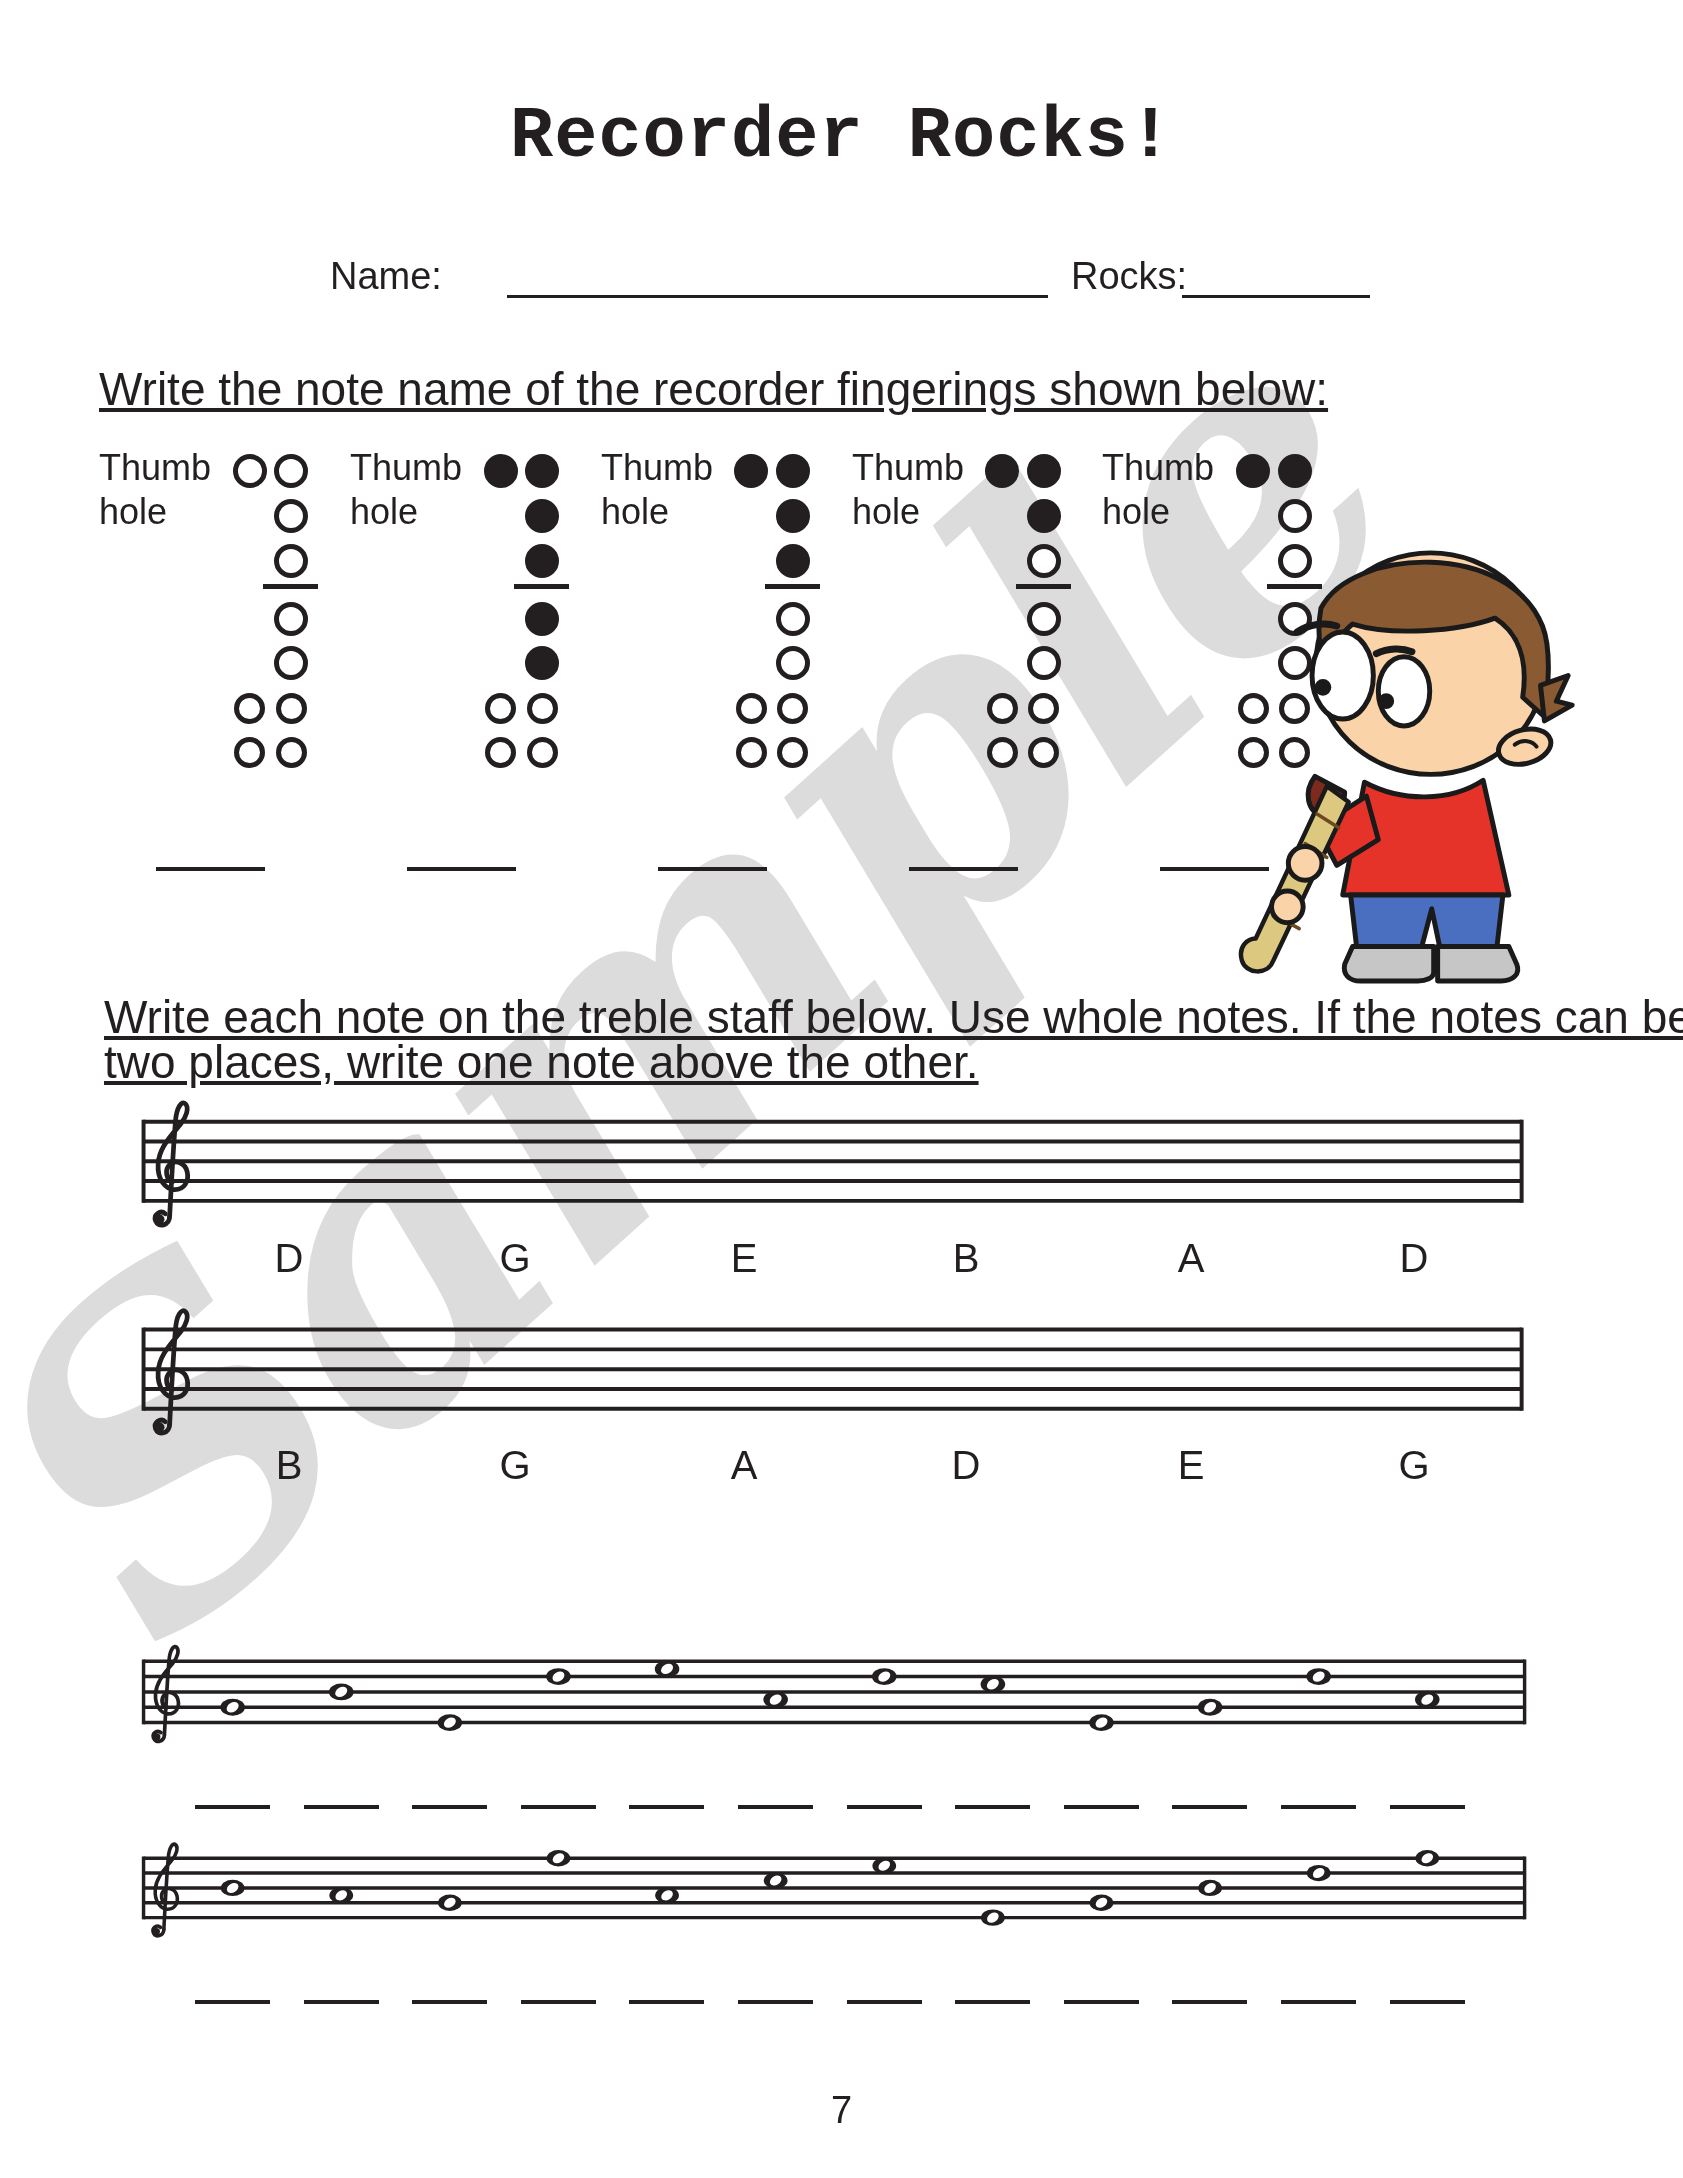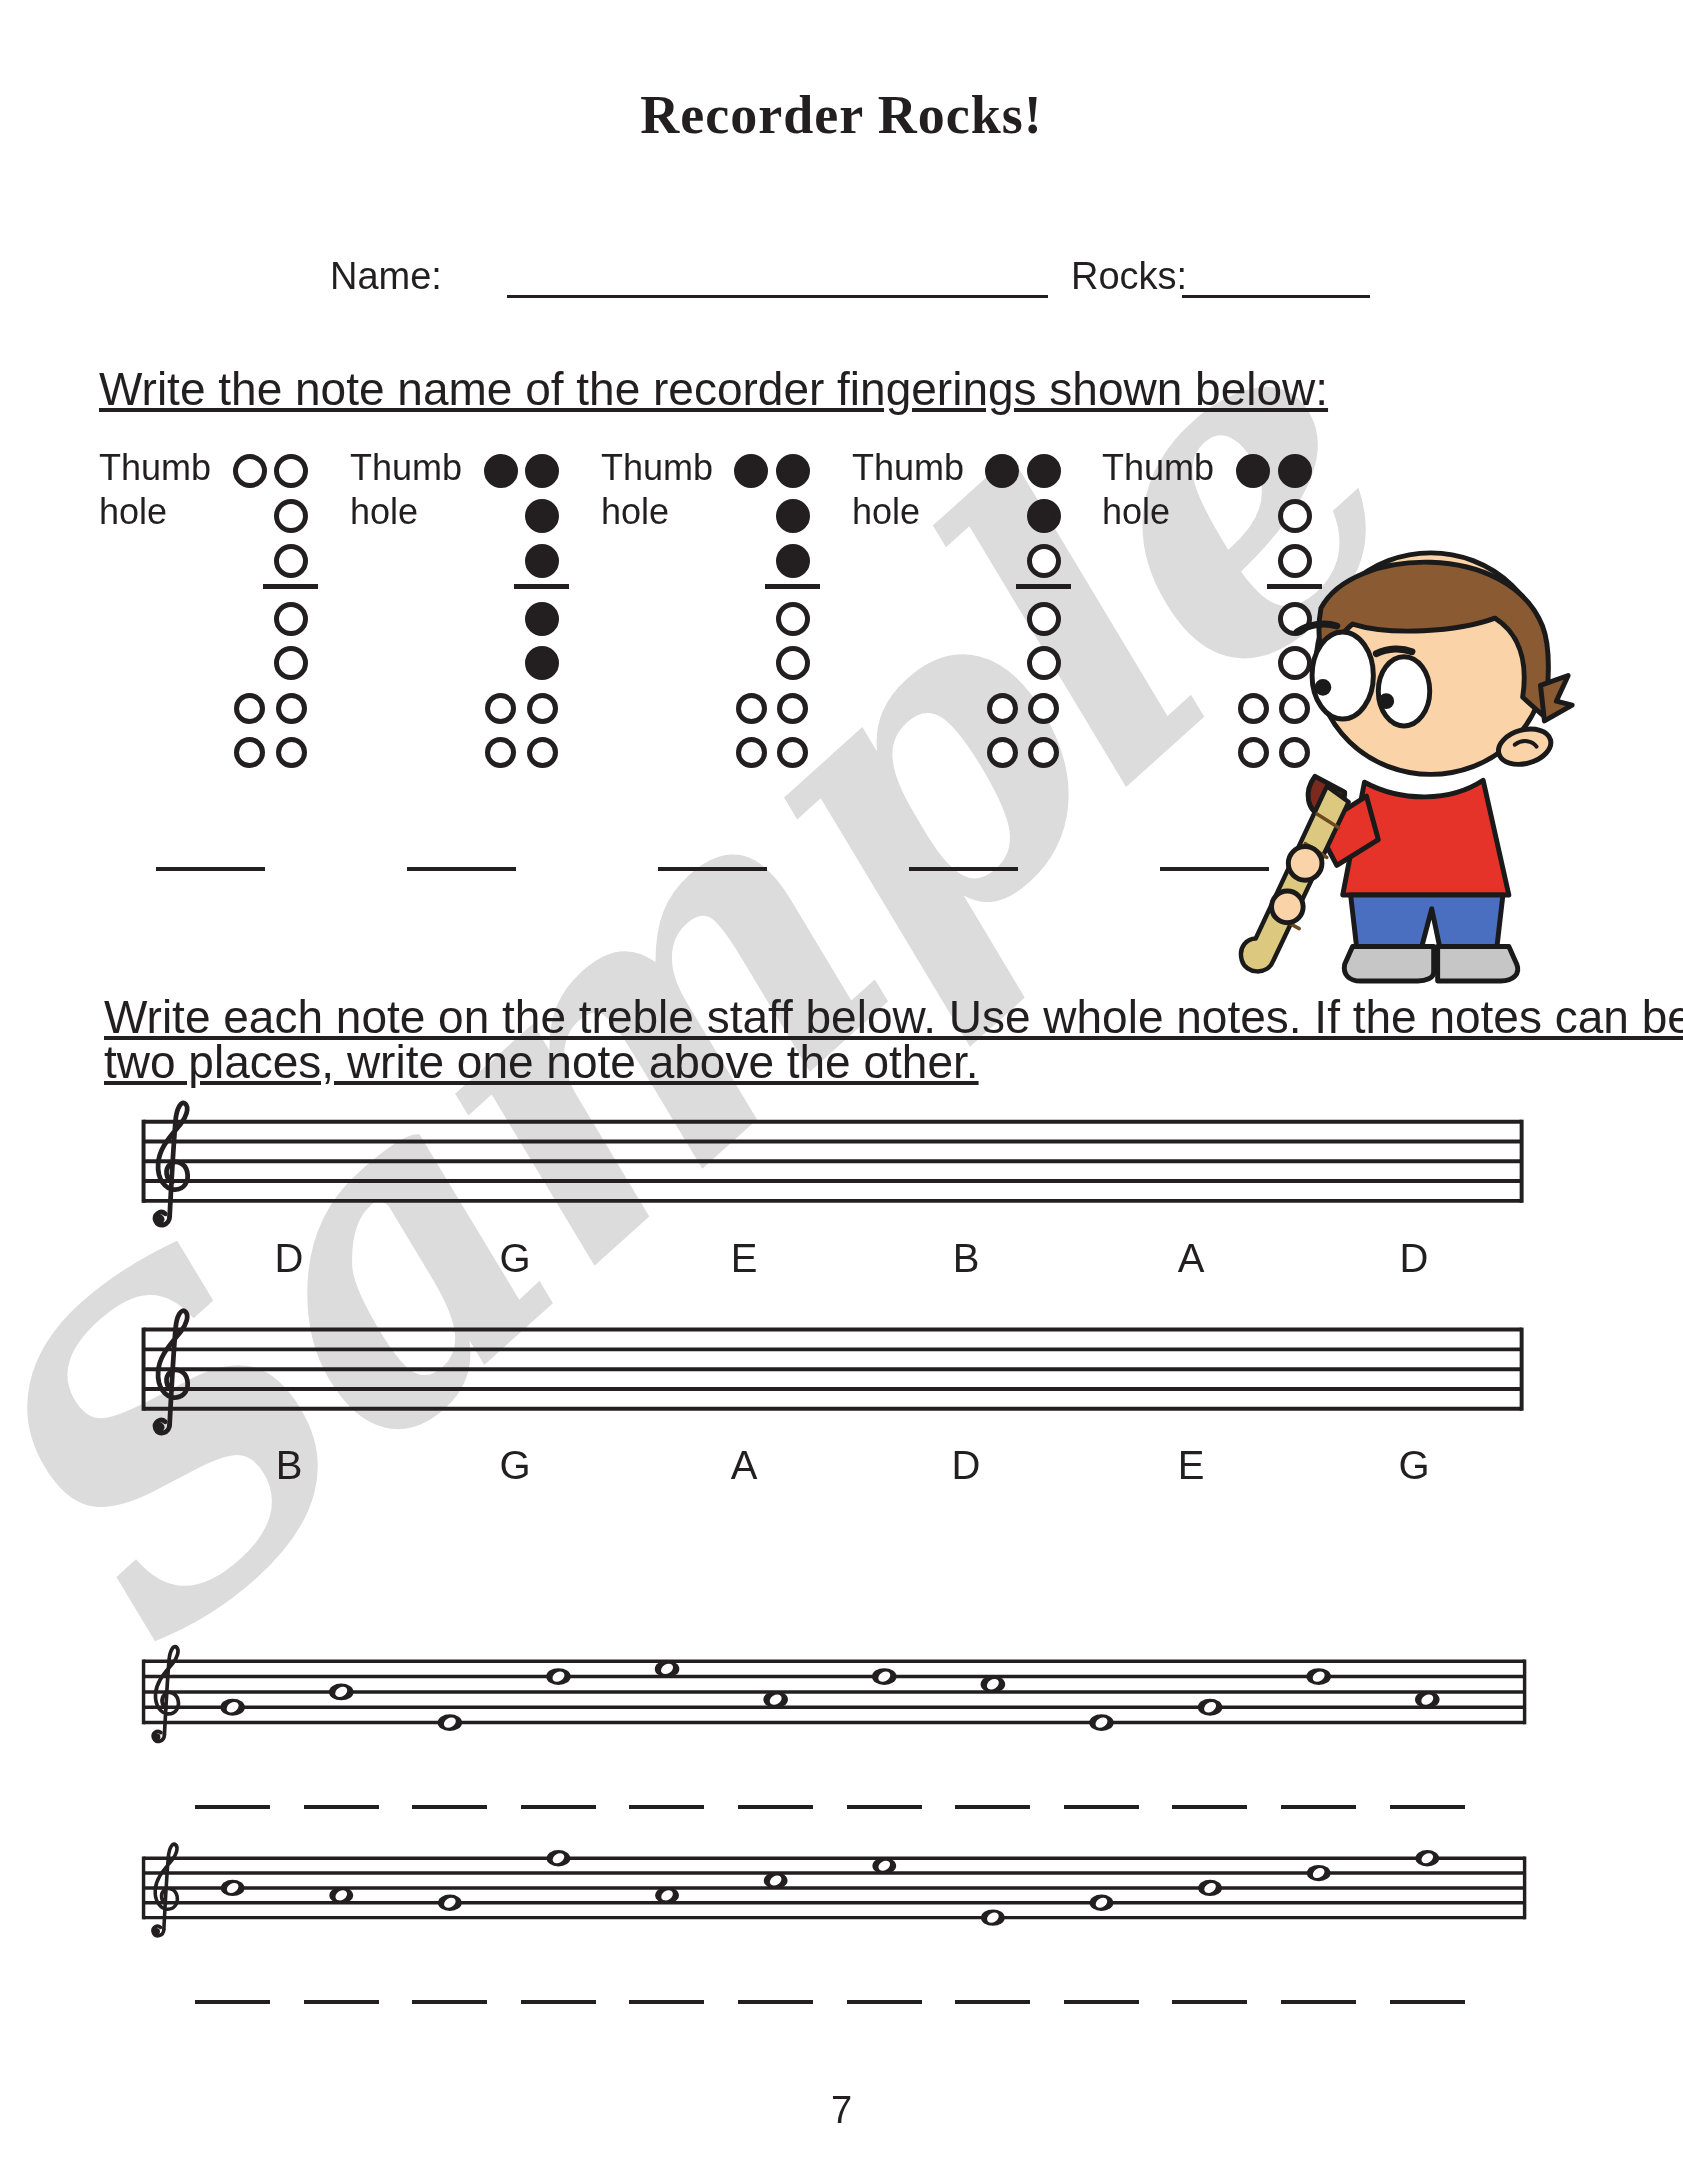--- a/index.html
+++ b/index.html
@@ -3,21 +3,21 @@
 <meta charset="utf-8">
 <style>
   html,body{margin:0;padding:0;background:#fff;}
   .page{position:relative;width:1683px;height:2178px;background:#ffffff;overflow:hidden;
         font-family:"Liberation Sans",sans-serif;color:#231f20;}
   .watermark{position:absolute;left:203px;top:1277px;z-index:1;font-family:"DejaVu Serif",serif;
         font-style:italic;font-weight:bold;font-size:426px;line-height:1;color:#dcdcdc;
         white-space:nowrap;transform:rotate(-42deg);transform-origin:left bottom;letter-spacing:-12px;}
   .layer{position:absolute;inset:0;z-index:2;}
   .title{position:absolute;left:0;right:0;top:48px;text-align:center;z-index:2;
-        font-family:Liberation Serif, serif;font-weight:900;font-size:54px;letter-spacing:1px;}
+        font-family:Liberation Mono, monospace;font-weight:900;font-size:72px;letter-spacing:1px;}
   .abs{position:absolute;text-align:center;}
   .body-text{font-size:46px;line-height:1.2;white-space:nowrap;text-decoration:underline;}
   .name-label{font-size:38px;}
   .rule{position:absolute;background:#231f20;}
   .blankline{position:absolute;border-bottom:3px solid #231f20;}
   .fing-label{position:absolute;font-size:36px;white-space:nowrap;}
   .hole{position:absolute;border:5px solid #231f20;border-radius:50%;background:#fff;box-sizing:border-box;}
   .hole.closed{background:#231f20;}
   .letter{position:absolute;font-size:40px;transform:translateX(-50%);}
   .pagenum{position:absolute;left:0;right:0;top:2089px;text-align:center;font-size:38px;z-index:2;}

